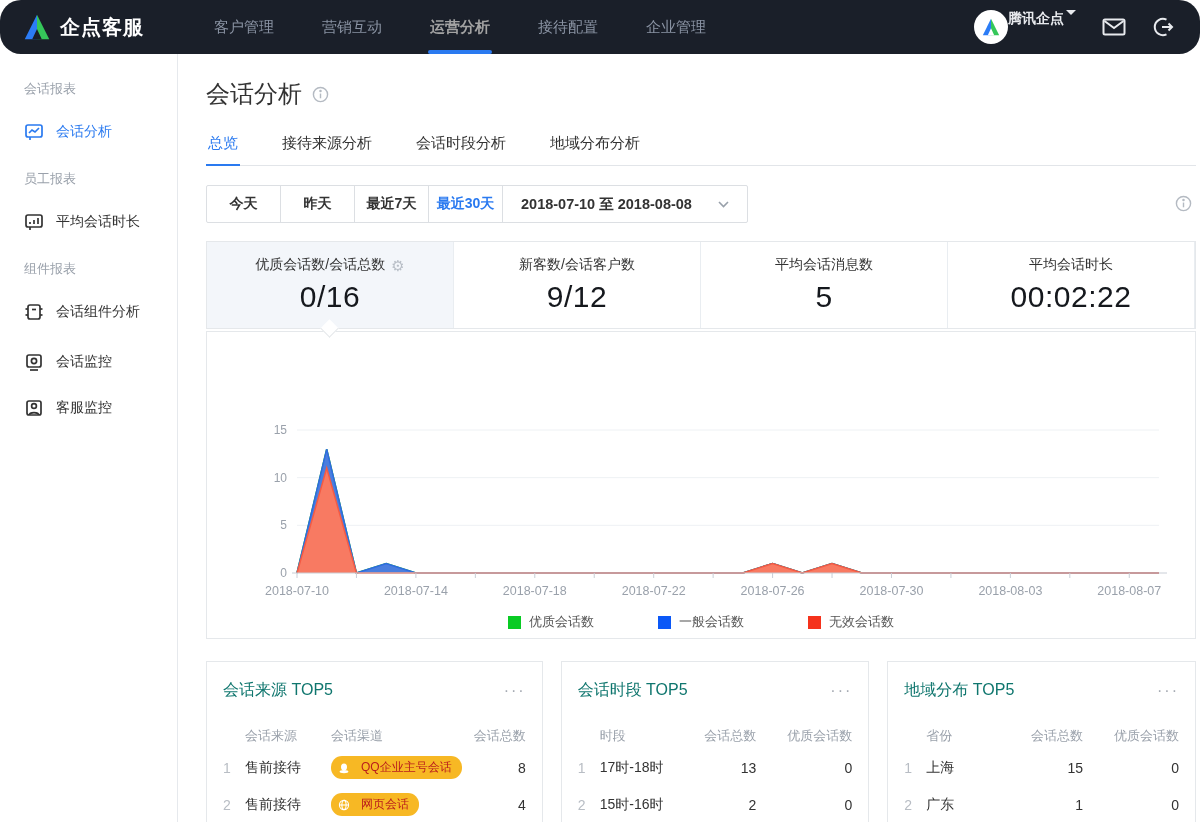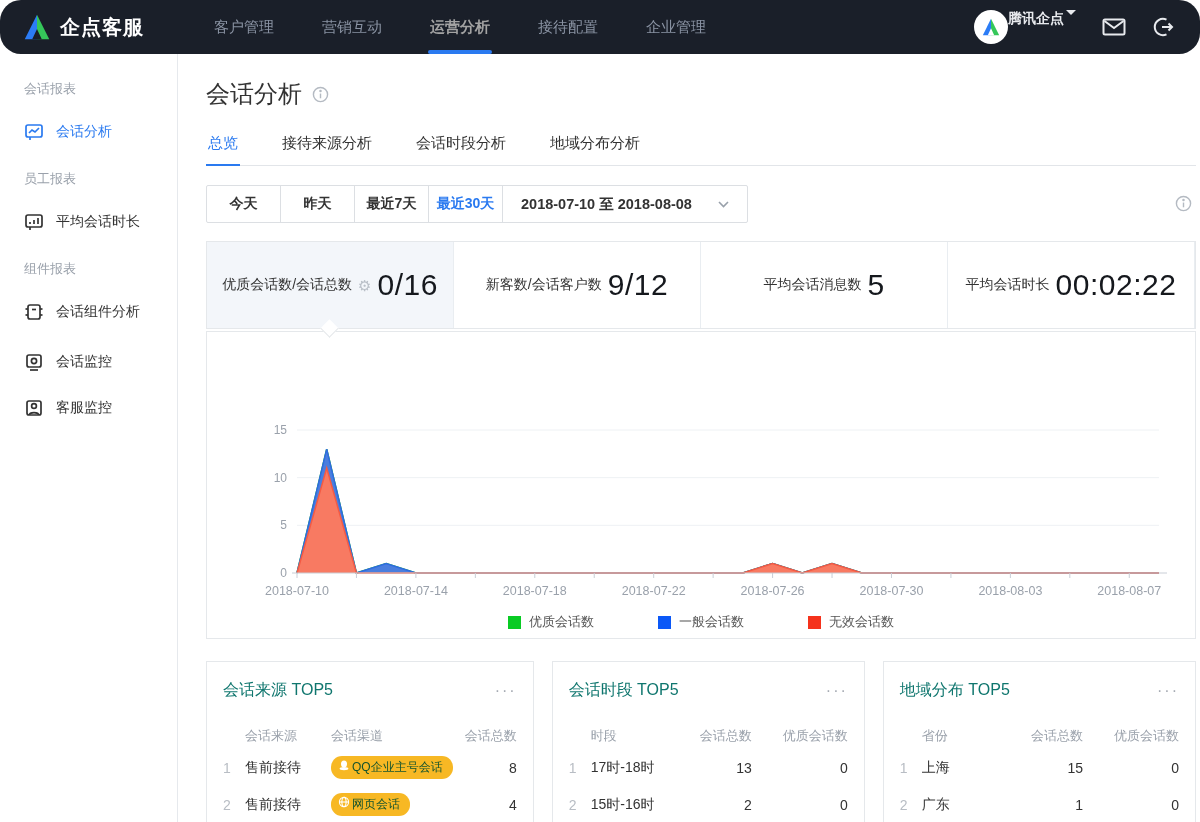--- a/index.html
+++ b/index.html
@@ -53,21 +53,21 @@
   .seg-btn { display:flex; align-items:center; justify-content:center; width:74px; font-size:14px;
     color:#333; border-right:1px solid #dcdfe3; cursor:pointer; }
   .seg-btn.active { color:var(--accent,#2a7af0); }
   .seg-date { display:flex; align-items:center; gap:26px; padding:0 18px; font-size:14.5px;
     color:#333; cursor:pointer; }
   .filter-info { position:absolute; right:4px; top:10px; }
 
   
   .stats-panel { position:relative; margin-top:18px; border:1px solid #e5e8eb; display:flex;
     height:88px; background:#fff; }
-  .stat-cell { flex:1; display:flex; flex-direction:row; align-items:center; justify-content:center;
+  .stat-cell { flex:1; display:flex; flex-direction:column; align-items:center; justify-content:center;
     gap:6px; border-right:1px solid #e9edf1; cursor:pointer; }
   .stat-cell:last-child { border-right:none; }
   .stat-cell.selected { background:#f3f6fa; }
   .stat-label { font-size:14px; color:#333; display:flex; align-items:center; gap:6px; }
   .gear { color:#b9bfc7; font-size:15px; line-height:1; }
   .stat-value { font-size:30px; color:#15181d; letter-spacing:0.5px; }
   .notch { position:absolute; bottom:-7px; left:116px; width:13px; height:13px; background:#fff;
     border-right:1px solid #e5e8eb; border-bottom:1px solid #e5e8eb; transform:rotate(45deg); z-index:3; }
 
   
@@ -84,22 +84,22 @@
   .card-title { font-size:16px; color:#0f766e; }
   .card-menu { color:#a6abb3; font-size:16px; letter-spacing:2px; cursor:pointer; line-height:0.5; }
   .tbl { margin-top:26px; }
   .tbl-grid { display:grid; align-items:center; }
   .g-src { grid-template-columns:22px 86px 1fr 64px; }
   .g-two { grid-template-columns:22px 1fr 90px 96px; }
   .tbl-header { font-size:13px; color:#9aa1ab; margin-bottom:4px; }
   .tbl-row { font-size:14px; color:#333; height:37px; }
   .row-num { color:#b8bdc4; }
   .cell-right { text-align:right; }
-  .badge { display:inline-flex; align-items:flex-start; gap:2px; background:var(--badge,#f7b824);
-    color:#14532d; font-size:12px; border-radius:11px; padding:3px 10px 3px 7px; white-space:nowrap; }
+  .badge { display:inline-flex; align-items:center; gap:11px; background:var(--badge,#f7b824);
+    color:#b91c1c; font-size:12px; border-radius:11px; padding:3px 10px 3px 7px; white-space:nowrap; }
 
   .info-icon { display:inline-flex; }
 </style>
 </head>
 <body>
 
 <header class="topnav">
   <div class="logo-wrap">
     <svg class="logo-mark" viewBox="0 0 22 22">
       <polygon points="2,20 11,2 11,20" fill="#2b7cf6"></polygon>

